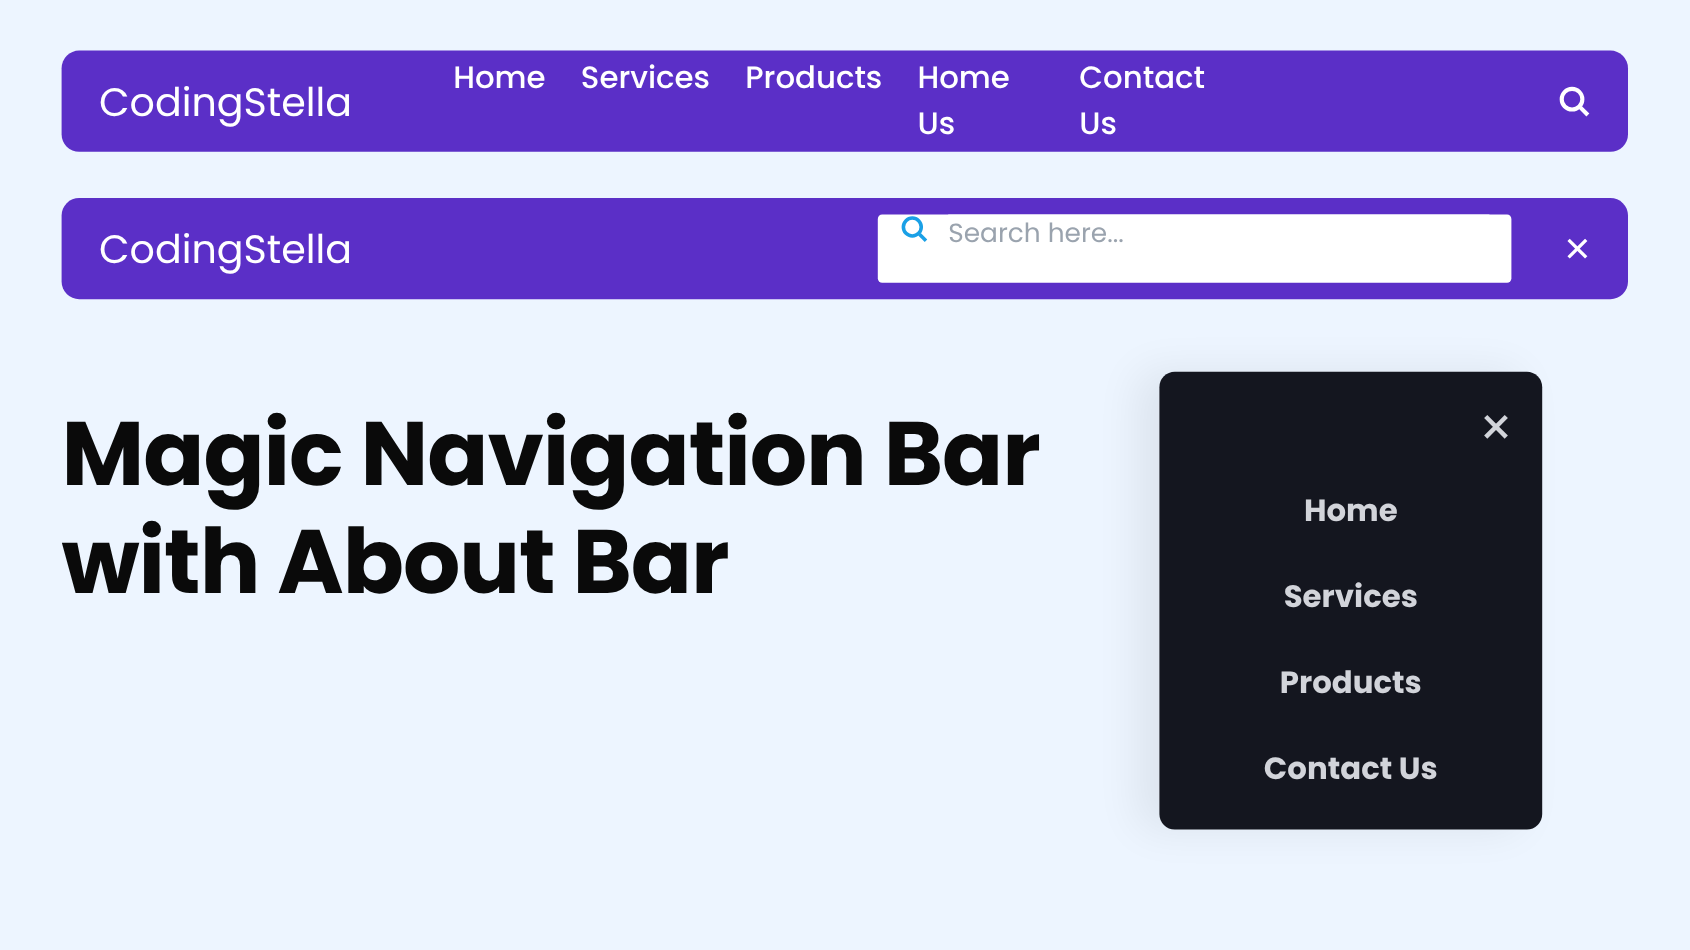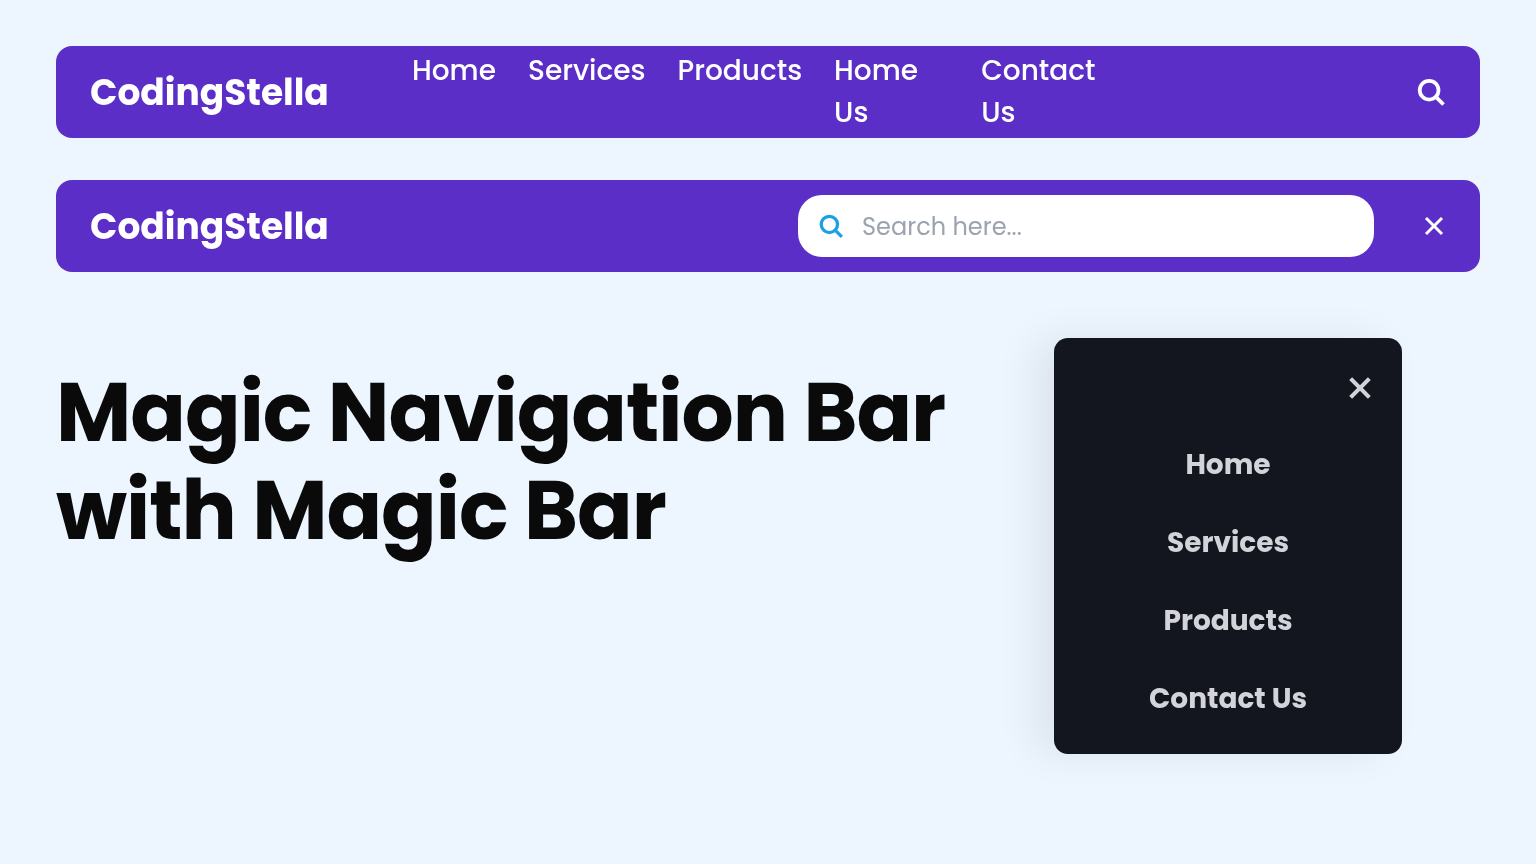--- a/index.html
+++ b/index.html
@@ -24,21 +24,21 @@
   align-items: center;
   padding: 0 34px;
   position: relative;
 }
 .navbar.second {
   margin-top: 42px;
 }
 .logo {
   color: #fff;
   font-size: 36px;
-  font-weight: 700;
+  font-weight: 400;
 }
 .nav-links {
   position: absolute;
   left: 50%;
   transform: translateX(-50%);
   display: flex;
   gap: 32px;
 }
 .nav-link {
   color: #fff;
@@ -58,24 +58,24 @@
 }
 .search-btn svg {
   width: 30px;
   height: 30px;
   stroke: #fff;
   stroke-width: 3;
   fill: none;
 }
 .search-box {
   background: #fff;
-  border-radius: 24px;
+  border-radius: 4px;
   height: 62px;
   display: flex;
-  align-items: center;
+  align-items: flex-start;
   padding: 0 20px;
   width: 576px;
   margin-left: auto;
 }
 .search-box svg {
   width: 26px;
   height: 26px;
   stroke: #1aa0e6;
   stroke-width: 3;
   fill: none;
@@ -185,21 +185,21 @@
   <button class="close-btn">
     <svg viewBox="0 0 24 24">
       <line x1="4" y1="4" x2="20" y2="20"></line>
       <line x1="20" y1="4" x2="4" y2="20"></line>
     </svg>
   </button>
 </div>
 
 <h1 class="headline">
   <span>Magic Navigation Bar</span><br>
-  <span>with Magic Bar</span>
+  <span>with About Bar</span>
 </h1>
 
 <div class="mobile-menu">
   <button class="mobile-close">
     <svg viewBox="0 0 24 24">
       <line x1="4" y1="4" x2="20" y2="20"></line>
       <line x1="20" y1="4" x2="4" y2="20"></line>
     </svg>
   </button>
   <div class="mobile-item">Home</div>

